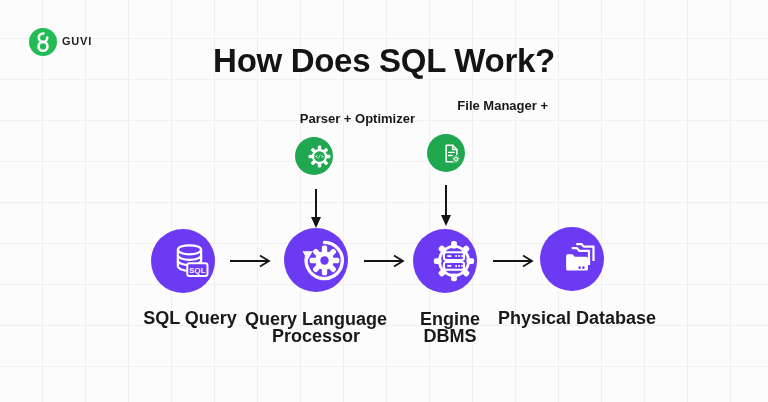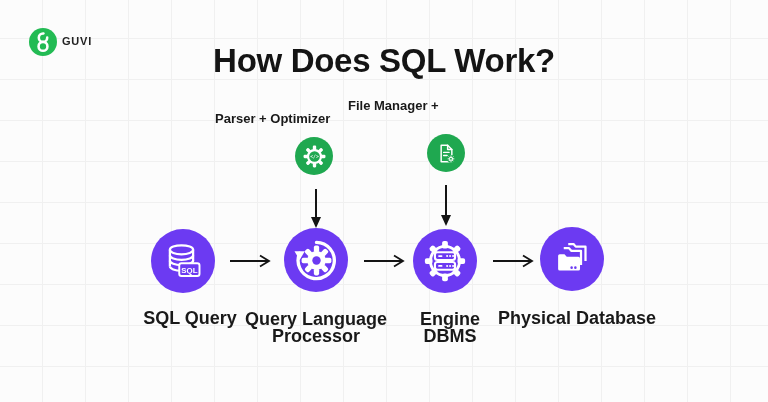--- a/index.html
+++ b/index.html
@@ -7,26 +7,26 @@
   .canvas{
     position:relative; width:768px; height:402px; overflow:hidden;
     background-color:#fcfcfc;
     background-image:
       linear-gradient(#f0f0f0 1px, transparent 1px),
       linear-gradient(90deg, #f0f0f0 1px, transparent 1px);
     background-size:43px 41px;
     background-position:-1px -3px;
   }
   .abs{position:absolute;}
-  .circle{border-radius:50%; display:flex; align-items:center; justify-content:center;}
+  .circle{border-radius:50%; display:flex; align-items:center; justify-content:flex-end;}
   .green-bg{background:#1FA850;}
   .purple-bg{background:#6C3AF2;}
   .brand-text{font-size:11px; font-weight:700; letter-spacing:0.8px; color:#222;}
   .page-title{width:768px; text-align:center; font-size:33px; font-weight:800; color:#141414; letter-spacing:-0.3px;}
-  .lbl{font-size:13px; line-height:16px; font-weight:600; color:#191919; text-align:left;}
+  .lbl{font-size:13px; line-height:16px; font-weight:600; color:#191919; text-align:right;}
   .node-lbl{font-size:18px; line-height:17px; font-weight:600; color:#191919; text-align:center;}
 </style>
 </head>
 <body>
 
 <div class="canvas">
 
   <div class="abs" style="left:29px;top:28px;width:28px;height:28px;">
     <svg viewBox="0 0 48 48" width="28" height="28">
       <circle cx="24" cy="24" r="24" fill="#23BB54"></circle>

